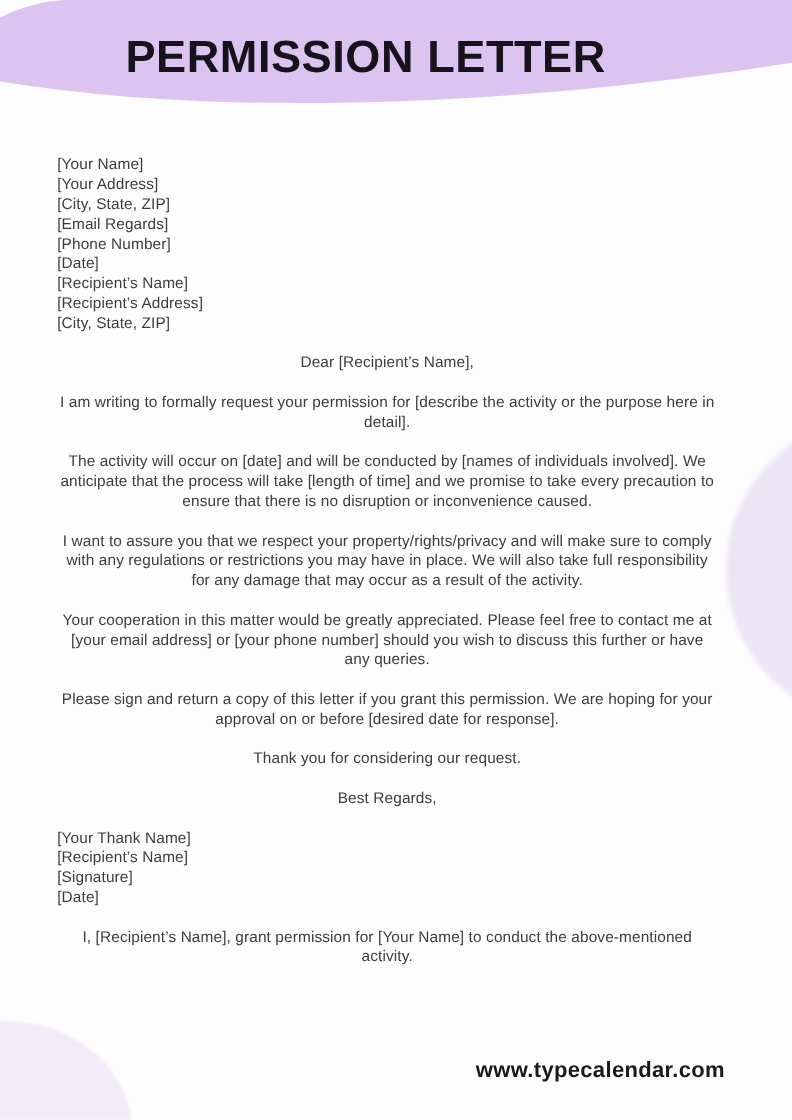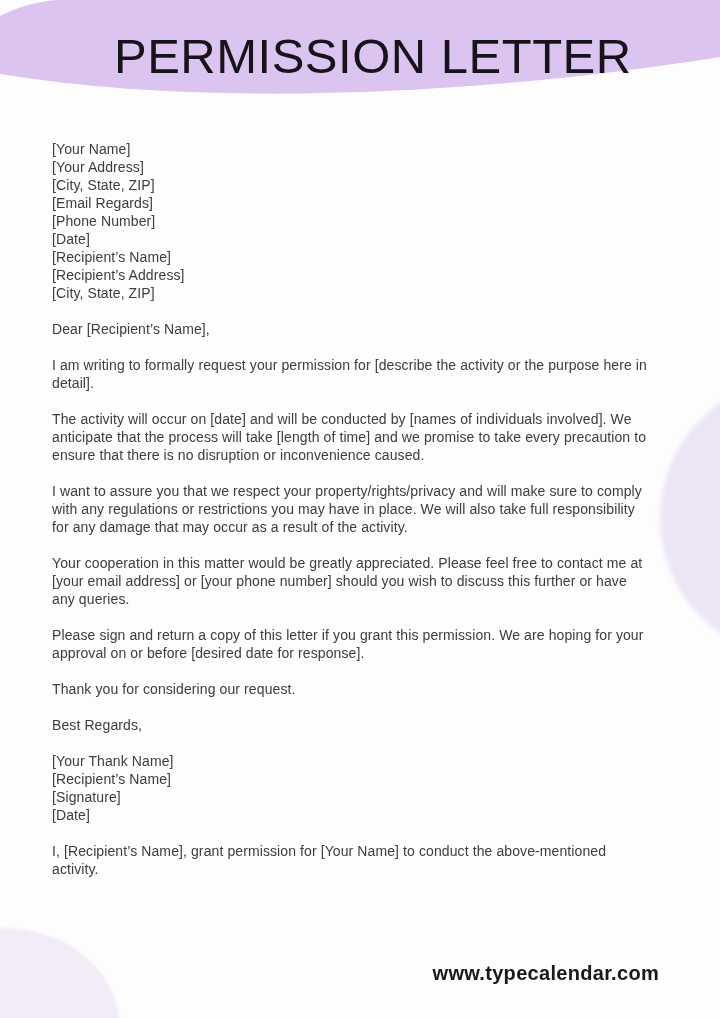--- a/index.html
+++ b/index.html
@@ -37,39 +37,39 @@
     background: var(--corner-shape, #f2ecf8);
     filter: blur(1px);
     z-index: 0;
   }
   
   .page-title {
     position: absolute;
     left: 114px; top: 28px;
     margin: 0;
     z-index: 2;
-    font-size: 49px;
-    font-weight: 400;
+    font-size: 41px;
+    font-weight: 700;
     letter-spacing: 0.5px;
     color: var(--title-text, #16131c);
     white-space: nowrap;
   }
   
   .content {
     position: absolute;
     left: 52px; top: 140px;
     width: 600px;
     z-index: 2;
     font-size: 14px;
     font-weight: 500;
     line-height: 18px;
     letter-spacing: 0.1px;
     color: var(--body-text, #3c3c41);
   }
-  .content p { margin: 0 0 18px 0; }
+  .content p { margin: 0 0 18px 0; text-align: center; }
   .address-block, .sig-block { margin: 0 0 18px 0; }
   .address-block div, .sig-block div { line-height: 18px; }
   
   .footer {
     position: absolute;
     left: 0; top: 962px; width: 659px;
     text-align: right;
     z-index: 2;
     font-size: 20px;
     font-weight: 800;

